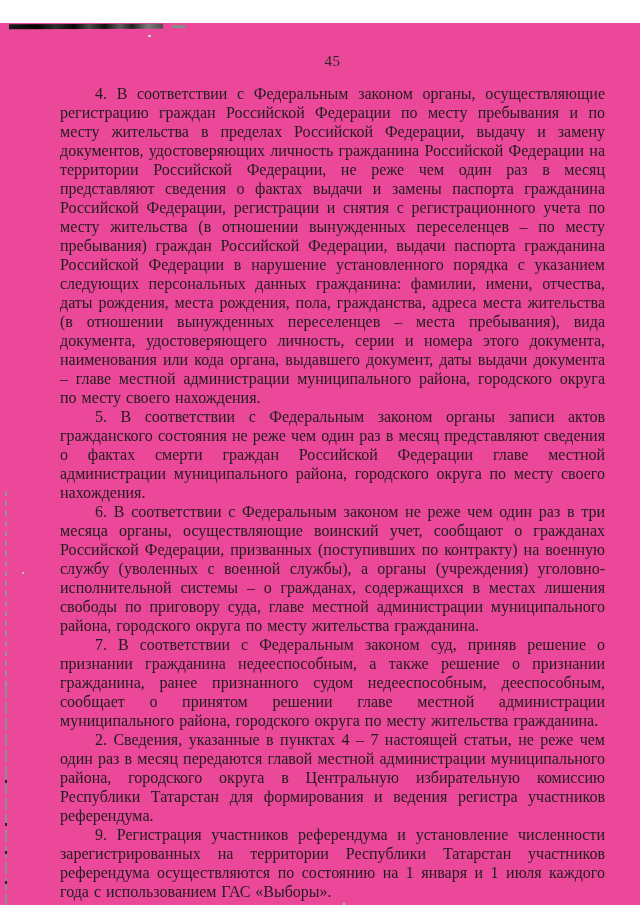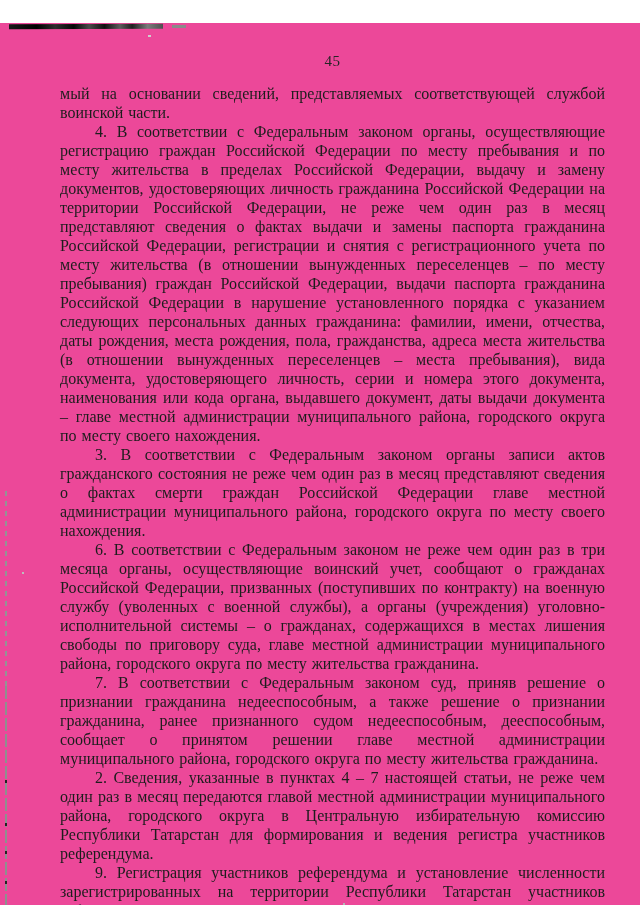--- a/index.html
+++ b/index.html
@@ -129,23 +129,22 @@
   <div class="artifact-dot dot-4"></div>
   <div class="artifact-bottom-left"></div>
   <div class="speck speck-1"></div>
   <div class="speck speck-2"></div>
   <div class="speck speck-3"></div>
   <div class="speck speck-4"></div>
 
   <div class="page-number">45</div>
 
   <div class="body-text">
-    <p class="para no-indent">мый на основании сведений, представляемых соответствующей службой воинской части.</p>
     <p class="para">4. В соответствии с Федеральным законом органы, осуществляющие регистрацию граждан Российской Федерации по месту пребывания и по месту жительства в пределах Российской Федерации, выдачу и замену документов, удостоверяющих личность гражданина Российской Федерации на территории Российской Федерации, не реже чем один раз в месяц представляют сведения о фактах выдачи и замены паспорта гражданина Российской Федерации, регистрации и снятия с регистрационного учета по месту жительства (в отношении вынужденных переселенцев – по месту пребывания) граждан Российской Федерации, выдачи паспорта гражданина Российской Федерации в нарушение установленного порядка с указанием следующих персональных данных гражданина: фамилии, имени, отчества, даты рождения, места рождения, пола, гражданства, адреса места жительства (в отношении вынужденных переселенцев – места пребывания), вида документа, удостоверяющего личность, серии и номера этого документа, наименования или кода органа, выдавшего документ, даты выдачи документа – главе местной администрации муниципального района, городского округа по месту своего нахождения.</p>
-    <p class="para">3. В соответствии с Федеральным законом органы записи актов гражданского состояния не реже чем один раз в месяц представляют сведения о фактах смерти граждан Российской Федерации главе местной администрации муниципального района, городского округа по месту своего нахождения.</p>
+    <p class="para">5. В соответствии с Федеральным законом органы записи актов гражданского состояния не реже чем один раз в месяц представляют сведения о фактах смерти граждан Российской Федерации главе местной администрации муниципального района, городского округа по месту своего нахождения.</p>
     <p class="para">6. В соответствии с Федеральным законом не реже чем один раз в три месяца органы, осуществляющие воинский учет, сообщают о гражданах Российской Федерации, призванных (поступивших по контракту) на военную службу (уволенных с военной службы), а органы (учреждения) уголовно-исполнительной системы – о гражданах, содержащихся в местах лишения свободы по приговору суда, главе местной администрации муниципального района, городского округа по месту жительства гражданина.</p>
     <p class="para">7. В соответствии с Федеральным законом суд, приняв решение о признании гражданина недееспособным, а также решение о признании гражданина, ранее признанного судом недееспособным, дееспособным, сообщает о принятом решении главе местной администрации муниципального района, городского округа по месту жительства гражданина.</p>
     <p class="para">2. Сведения, указанные в пунктах 4 – 7 настоящей статьи, не реже чем один раз в месяц передаются главой местной администрации муниципального района, городского округа в Центральную избирательную комиссию Республики Татарстан для формирования и ведения регистра участников референдума.</p>
     <p class="para">9. Регистрация участников референдума и установление численности зарегистрированных на территории Республики Татарстан участников референдума осуществляются по состоянию на 1 января и 1 июля каждого года с использованием ГАС «Выборы».</p>
 
   </div>
 
 </div>
 
 </body></html>

